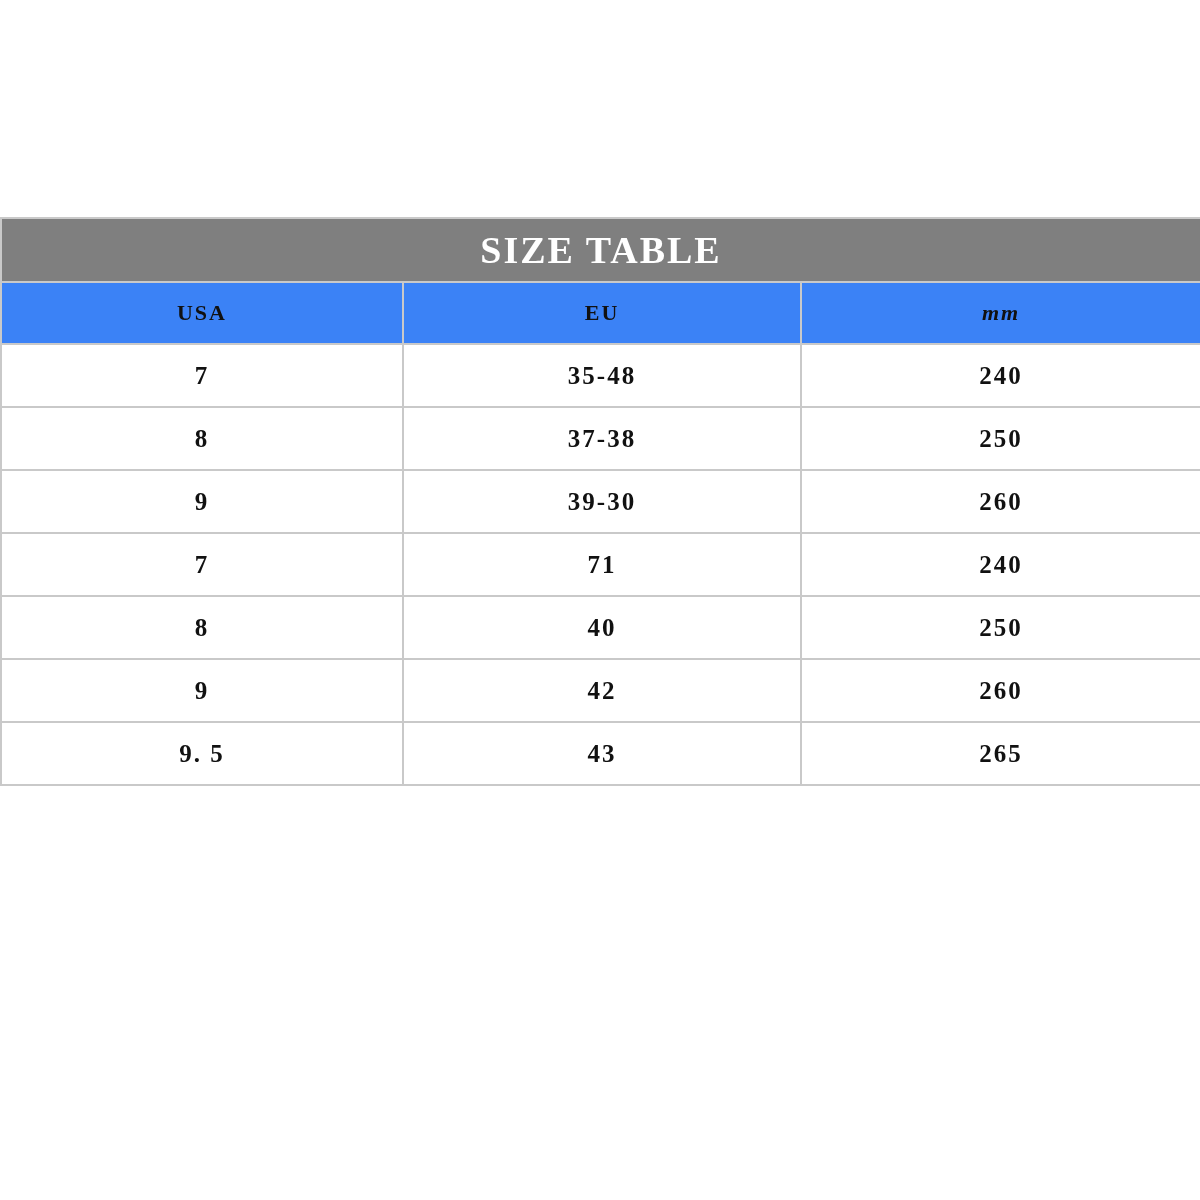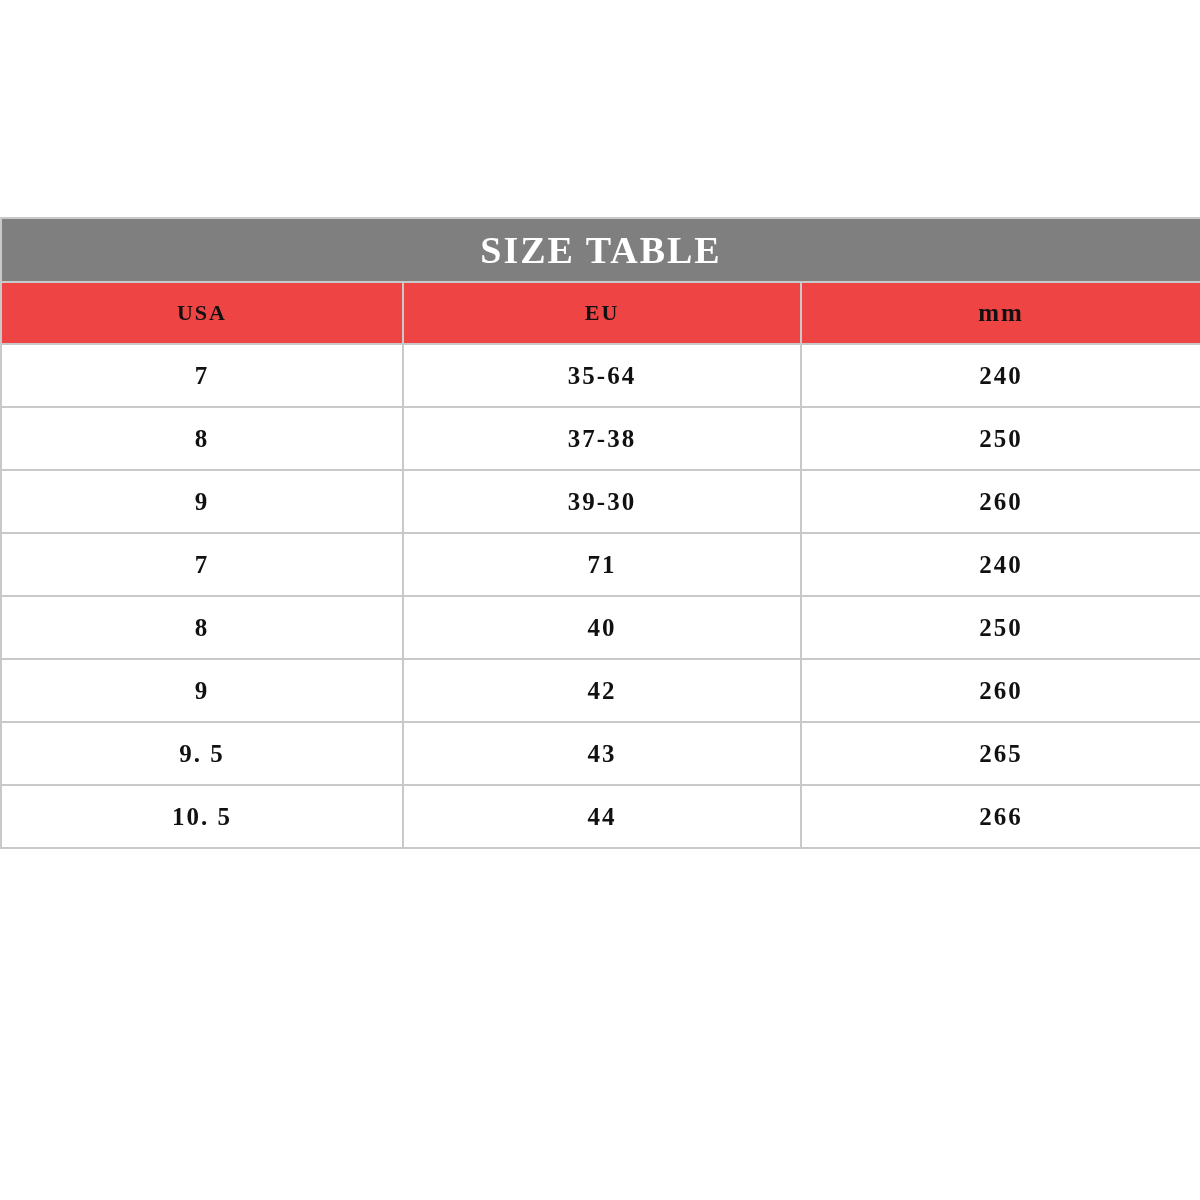--- a/index.html
+++ b/index.html
@@ -44,27 +44,28 @@
     background: #7f7f7f;
     color: #ffffff !important;
     font-size: 38px;
     letter-spacing: 6px;
     height: 62px;
     padding: 0;
     border: 2px solid #c9c9c9;
     font-weight: normal;
   }
   .head-cell {
-    background: #ef4444;
+    background: #3b82f6;
     height: 58px;
     font-size: 22px;
     letter-spacing: 2px;
   }
   .head-cell.small {
-    font-size: 25px;
+    font-size: 22px;
+    font-style: italic;
   }
   .body-cell {
     background: #ffffff;
     height: 59px;
     font-size: 25px;
     letter-spacing: 3px;
   }
   col.c1 { width: 402px; }
   col.c2 { width: 398px; }
   col.c3 { width: 400px; }
@@ -84,21 +85,21 @@
         <tr>
           <td class="title-cell" colspan="3">SIZE  TABLE</td>
         </tr>
         <tr>
           <td class="head-cell">USA</td>
           <td class="head-cell">EU</td>
           <td class="head-cell small">mm</td>
         </tr>
         <tr>
           <td class="body-cell">7</td>
-          <td class="body-cell">35-64</td>
+          <td class="body-cell">35-48</td>
           <td class="body-cell">240</td>
         </tr>
         <tr>
           <td class="body-cell">8</td>
           <td class="body-cell">37-38</td>
           <td class="body-cell">250</td>
         </tr>
         <tr>
           <td class="body-cell">9</td>
           <td class="body-cell">39-30</td>
@@ -117,21 +118,16 @@
         <tr>
           <td class="body-cell">9</td>
           <td class="body-cell">42</td>
           <td class="body-cell">260</td>
         </tr>
         <tr>
           <td class="body-cell">9. 5</td>
           <td class="body-cell">43</td>
           <td class="body-cell">265</td>
         </tr>
-        <tr>
-          <td class="body-cell">10. 5</td>
-          <td class="body-cell">44</td>
-          <td class="body-cell">266</td>
-        </tr>
       </tbody>
     </table>
   </div>
 </div>
 
 </body></html>

